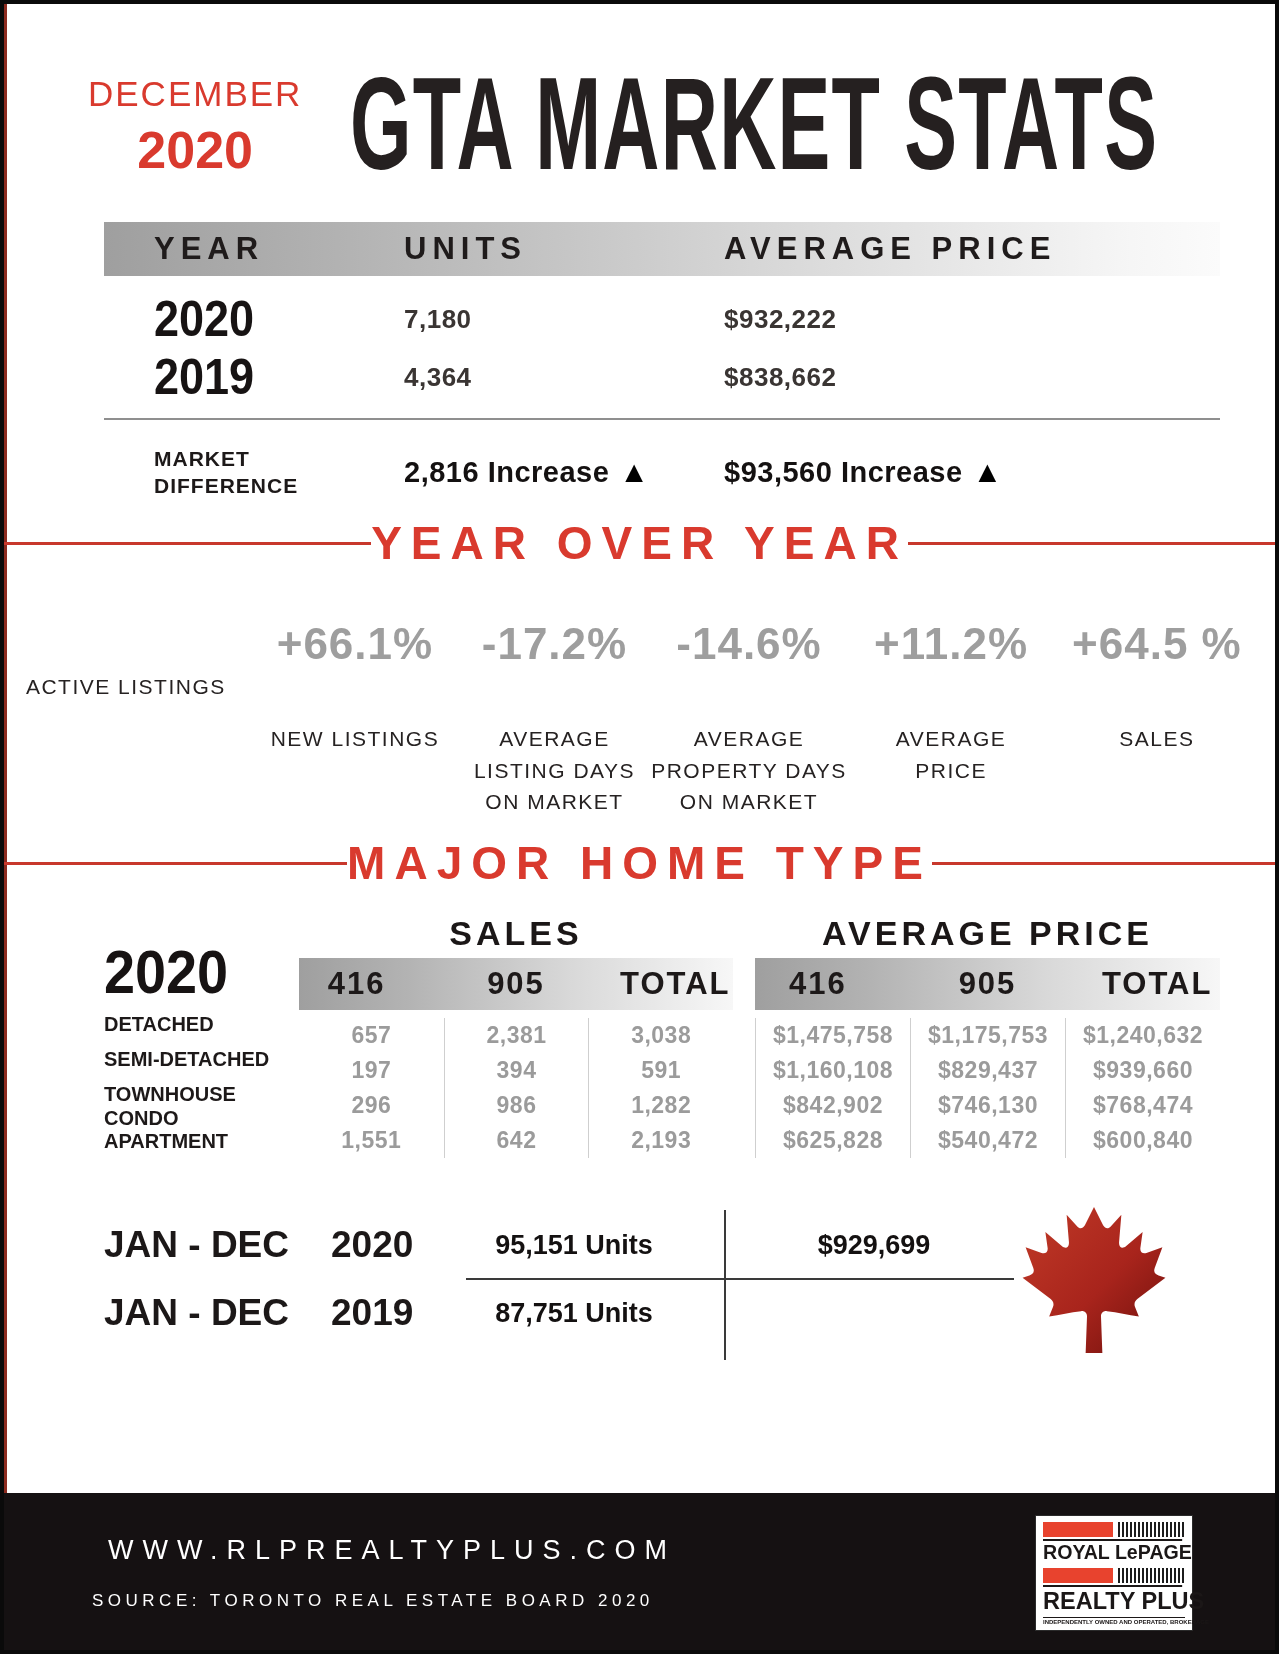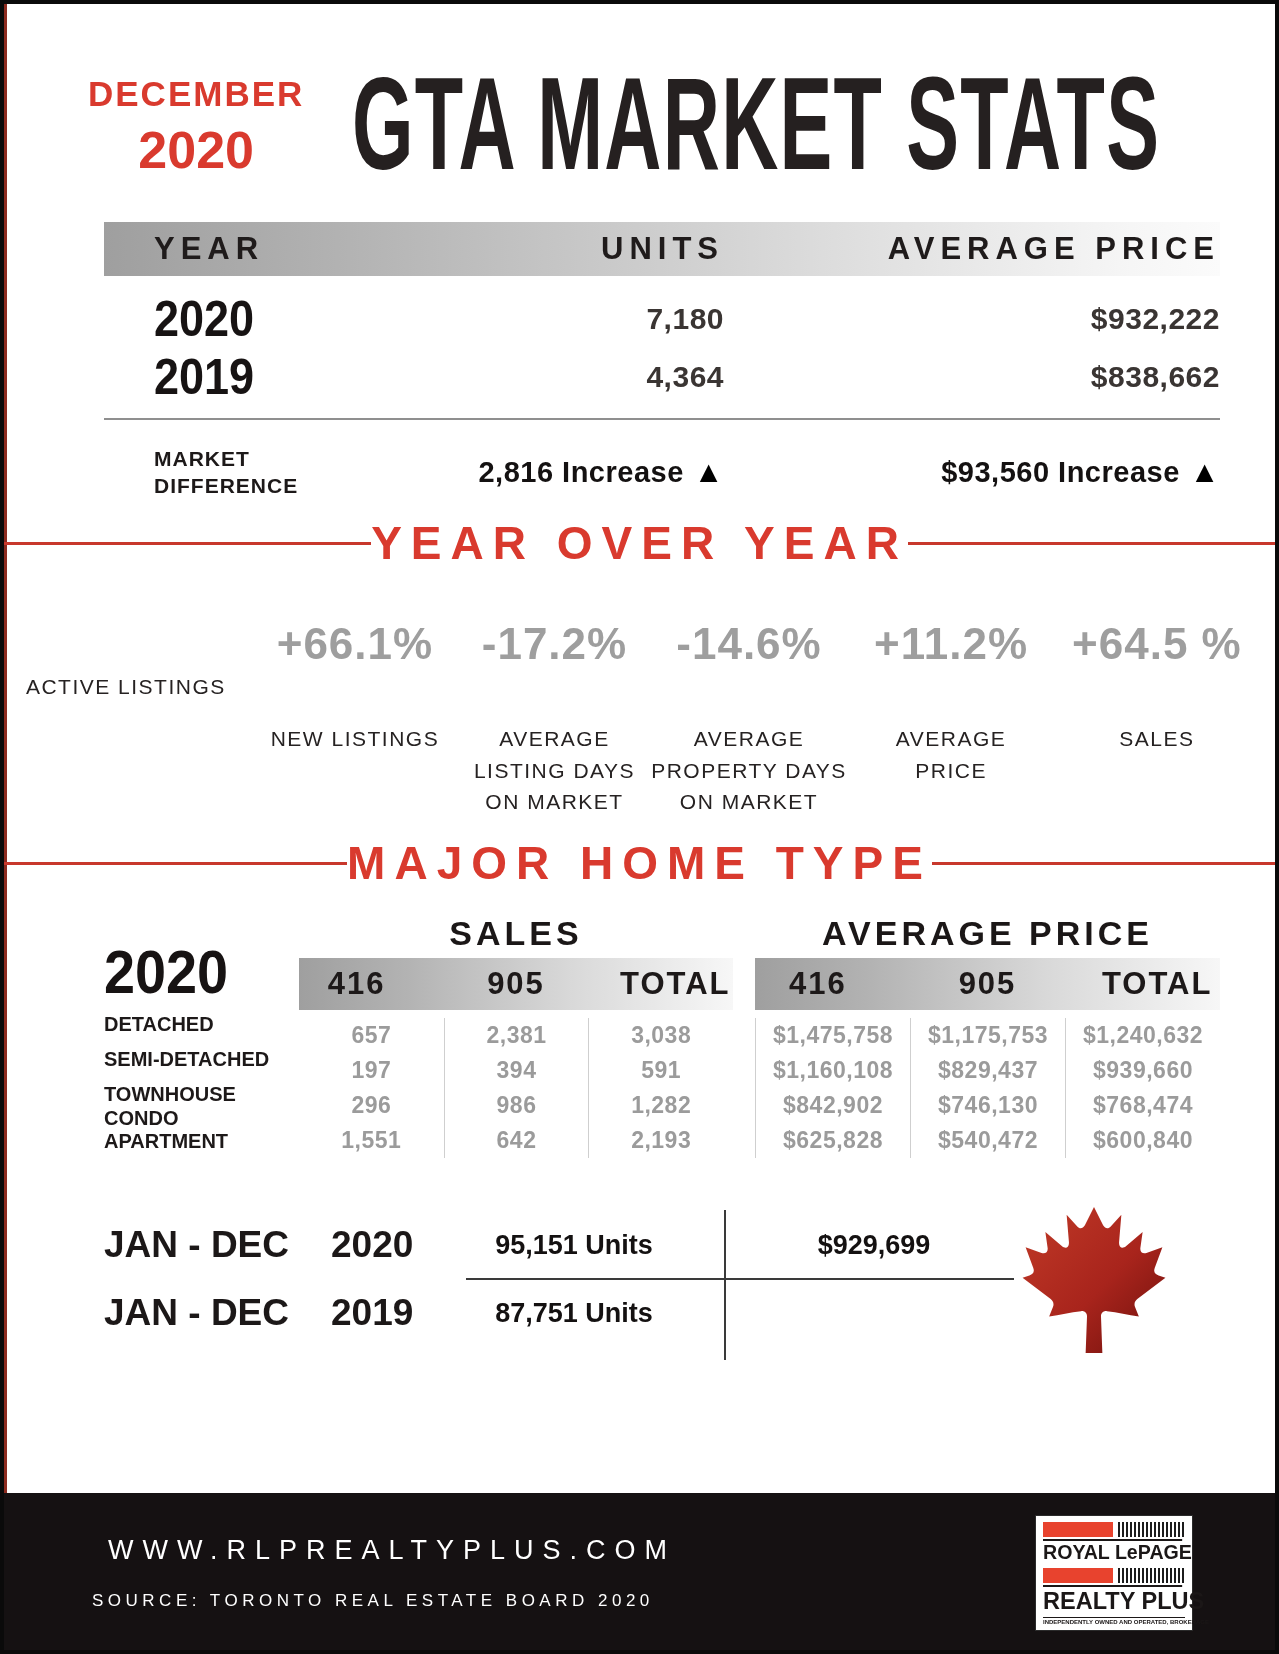--- a/index.html
+++ b/index.html
@@ -6,36 +6,36 @@
   html,body { background:#ffffff; }
   body { font-family:"Liberation Sans", sans-serif; color:#272222; }
 
   .page { position:relative; width:1279px; height:1654px; background:#fff;
           border:4px solid #0a0a0a; overflow:hidden; }
   .red-edge { position:absolute; left:0; top:0; bottom:0; width:3px; background:#8c2b1f; }
 
   
   .header { position:absolute; top:52px; left:84px; right:40px; display:flex; }
   .date-block { width:250px; padding-top:18px; }
-  .month { color:#d93a2e; font-size:35px; font-weight:700; letter-spacing:2px; }
+  .month { color:#d93a2e; font-size:35px; font-weight:400; letter-spacing:2px; }
   .year-big { color:#d93a2e; font-size:52px; font-weight:700; text-align:center; margin-top:6px; }
   .page-title { color:#252020; font-size:132px; font-weight:700; line-height:1;
                 white-space:nowrap; transform:scaleX(0.60); transform-origin:left center;
                 margin-left:48px; margin-top:2px; letter-spacing:2px; }
 
   
   .summary { position:absolute; top:218px; left:100px; width:1116px; }
   .sum-grid { display:grid; grid-template-columns:250px 320px 1fr; align-items:center; padding-left:50px; }
   .sum-bar { height:54px; background:linear-gradient(90deg,#9f9f9f 0%,#b3b3b3 22%,#d6d6d6 58%,#f6f6f6 92%,#fbfbfb 100%); }
   .sum-bar span { font-size:31px; font-weight:700; letter-spacing:6px; color:#1f1b1b; }
-  .c-center { text-align:right; }
+  .c-center { text-align:left; }
   .sum-rows { margin-top:14px; }
   .sum-row { height:58px; }
   .sum-year { font-size:50px; font-weight:800; color:#171313; display:inline-block; transform:scaleX(.9); transform-origin:left; }
-  .sum-num { font-size:30px; font-weight:600; color:#3a3533; letter-spacing:.5px; }
+  .sum-num { font-size:26px; font-weight:600; color:#3a3533; letter-spacing:.5px; }
   .sum-rule { height:2px; background:#8f8f8f; margin-top:12px; }
   .mdiff { margin-top:10px; height:84px; }
   .mdiff-label { font-size:21px; font-weight:800; letter-spacing:1px; color:#1d1919; line-height:1.3; }
   .mdiff-val { font-size:29px; font-weight:700; color:#141111; letter-spacing:.5px; }
   .arrow { font-size:30px; margin-left:10px; color:#000; }
 
   
   .section-title { position:absolute; left:0; right:0; display:flex; align-items:center; }
   .st-yoy { top:512px; }
   .st-mht { top:832px; }

